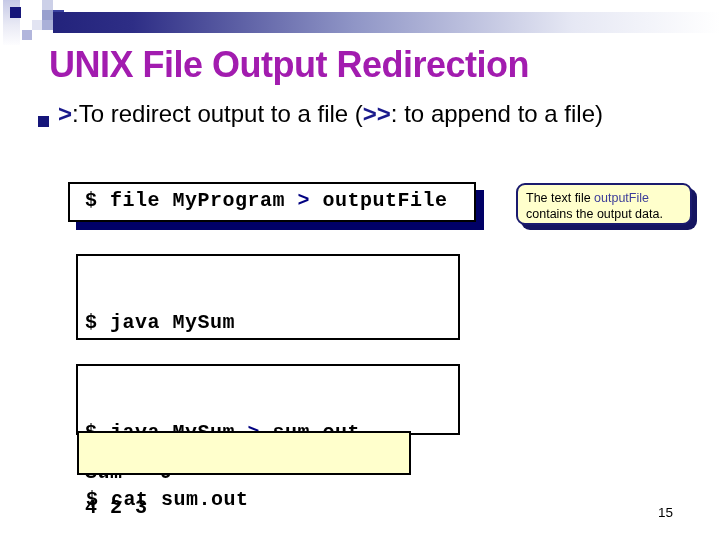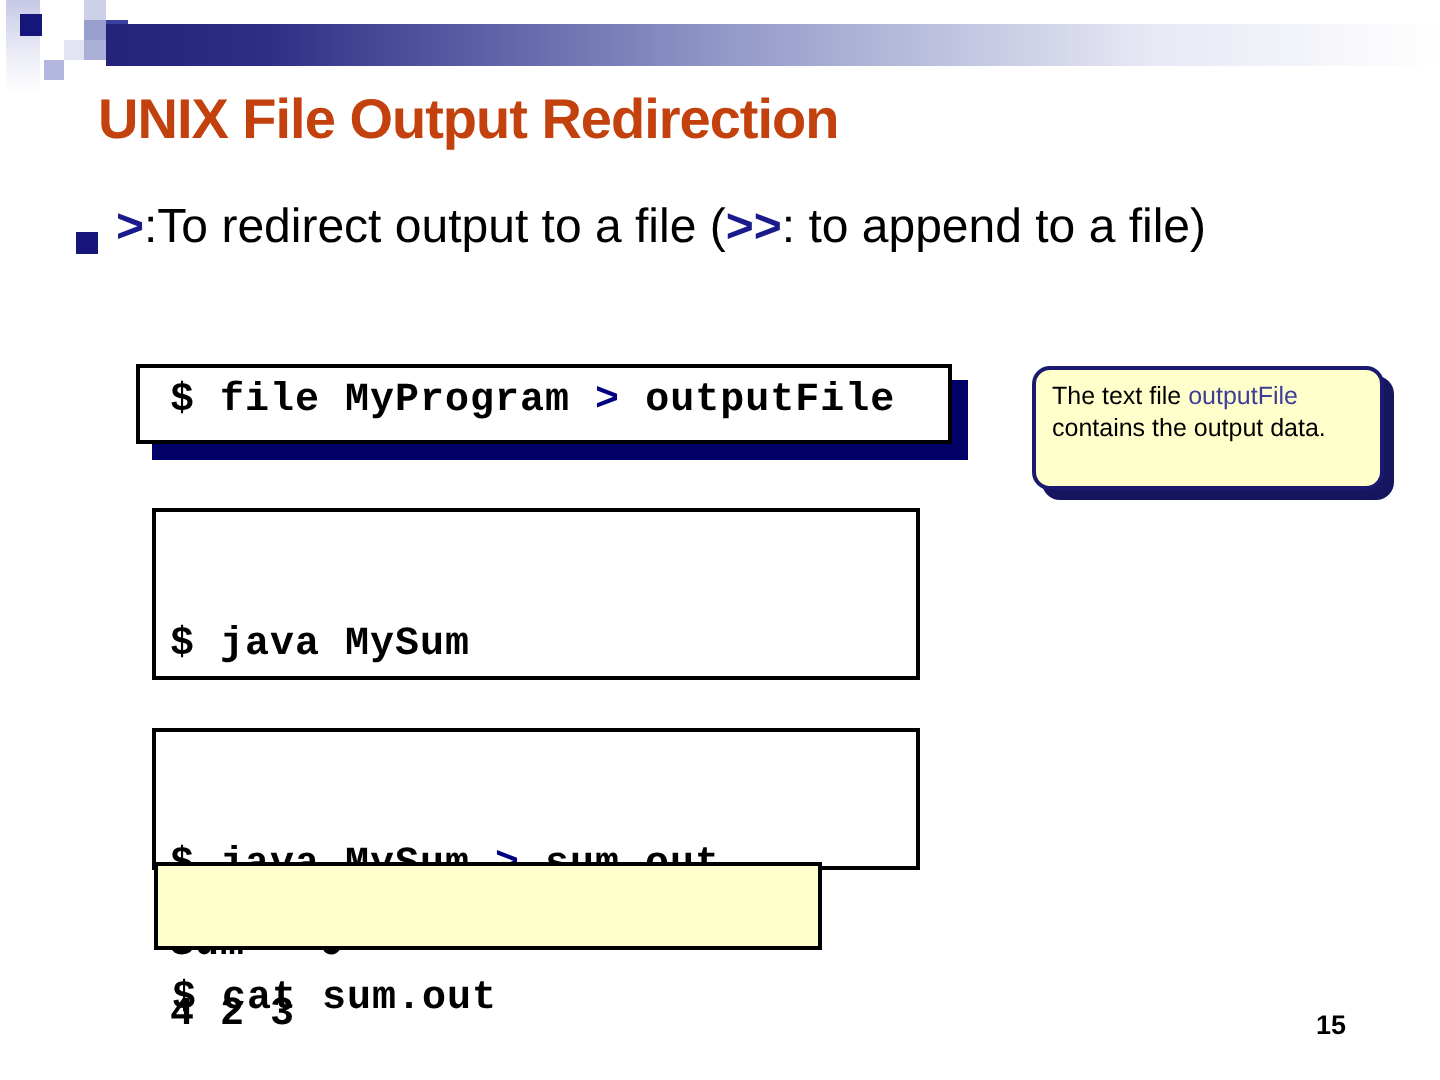--- a/index.html
+++ b/index.html
@@ -17,49 +17,49 @@
   .sq-b { left:42px; top:10px; width:11px; height:10px; background:#99a0ce; }
   .sq-c { left:53px; top:10px; width:11px; height:10px; background:#3a41a0; }
   .sq-d { left:32px; top:20px; width:10px; height:10px; background:#e2e4f2; }
   .sq-e { left:42px; top:20px; width:11px; height:10px; background:#aab0d8; }
   .sq-f { left:22px; top:30px; width:10px; height:10px; background:#b2b6dc; }
   .top-bar { position:absolute; left:53px; right:0; top:12px; height:21px;
     background:linear-gradient(90deg,#23237c 0%,#2e2e86 12%,#8f95c6 45%,#e6e8f4 78%,#ffffff 100%); }
 
   
   .title { position:absolute; left:49px; top:44px; margin:0;
-    font-size:28px; font-weight:bold; color:#c2410c; letter-spacing:-0.5px; white-space:nowrap; }
+    font-size:36px; font-weight:bold; color:#a21caf; letter-spacing:-0.5px; white-space:nowrap; }
 
   
   .bullet-sq { position:absolute; left:38px; top:116px; width:11px; height:11px; background:#16167a; }
   .bullet-text { position:absolute; left:58px; top:97px; width:604px; margin:0;
     font-size:24px; line-height:33px; color:#000; }
   .bop { color:#1a1a8c; font-weight:bold; }
 
   
   .codebox { position:absolute; box-sizing:border-box; background:#ffffff;
     border:2px solid #000000; font-family:"Liberation Mono","DejaVu Sans Mono",monospace;
     font-weight:bold; font-size:20px; line-height:25px; color:#000;
     white-space:pre; letter-spacing:0.5px; }
   .codebox .op { color:#000080; }
   .box1 { left:68px; top:182px; width:408px; height:40px; padding:5px 0 0 15px;
     box-shadow:8px 8px 0 #000066; line-height:24px; }
   .box2 { left:76px; top:254px; width:384px; height:86px; padding:4px 0 0 7px; }
   .box3 { left:76px; top:364px; width:384px; height:71px; padding:4px 0 0 7px; }
   .box4 { left:77px; top:431px; width:334px; height:44px; padding:4px 0 0 7px; background:#ffffcc; }
 
   
-  .callout { position:absolute; left:516px; top:183px; width:176px; height:62px;
+  .callout { position:absolute; left:516px; top:183px; width:176px; height:42px;
     box-sizing:border-box; background:#ffffcc; border:2px solid #1a1a6e; border-radius:9px;
     box-shadow:5px 5px 0 #151560; padding:5px 8px; font-size:12.5px; line-height:16px; color:#000; }
   .callout .hl { color:#3d3d99; }
 
   
   .page-number { position:absolute; left:658px; top:505px;
-    font-size:13.5px; font-weight:bold; color:#000; }
+    font-size:13.5px; font-weight:normal; color:#000; }
 </style>
 </head>
 <body>
 
 <div class="slide">
 
   <div class="strip-left"></div>
   <div class="sq sq-main"></div>
   <div class="sq sq-a"></div>
   <div class="sq sq-b"></div>

